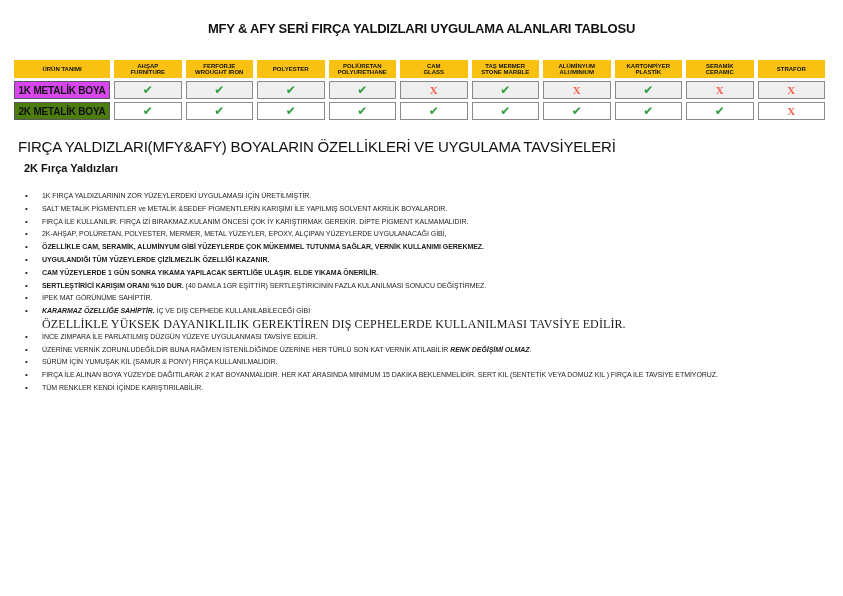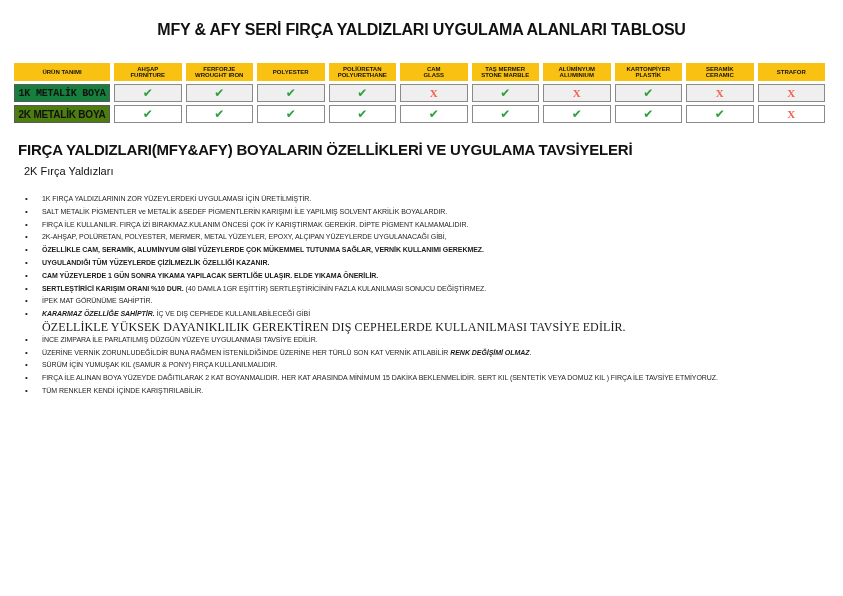--- a/index.html
+++ b/index.html
@@ -8,21 +8,21 @@
     width: 843px;
     height: 596px;
     background: #ffffff;
     overflow: hidden;
     font-family: "Liberation Sans", "DejaVu Sans", sans-serif;
     color: #1a1a1a;
   }
   .doc-title {
     padding-top: 21px;
     text-align: center;
-    font-size: 16px;
+    font-size: 13px;
     font-weight: 700;
     letter-spacing: -0.2px;
     color: #111;
   }
   
   .app-table {
     margin: 24px 14px 0 14px;
     width: 811px;
     display: grid;
     grid-template-columns: 96px repeat(10, 1fr);
@@ -56,28 +56,28 @@
     letter-spacing: -0.2px;
     color: #111;
     border-color: #5a5a5a;
   }
   .glyph-check { color: #2E9E3E; font-size: 12px; font-weight: 700; line-height: 12px; }
   .glyph-x { color: #F0624D; font-size: 11px; font-weight: 800; font-family: "Liberation Serif", serif; line-height: 11px; }
   
   .section-title {
     margin: 18px 0 4px 18px;
     font-size: 15px;
-    font-weight: 700;
+    font-weight: 400;
     letter-spacing: -0.2px;
     color: #111;
   }
   .subsection-title {
     margin: 7px 17px 0 24px;
     font-size: 11px;
-    font-weight: 400;
+    font-weight: 700;
     color: #111;
   }
   
   .bullet-list { margin: 16px 0 0 25px; }
   .bullet-item {
     position: relative;
     padding-left: 17px;
     font-size: 7px;
     line-height: 12.8px;
     letter-spacing: -0.05px;
@@ -136,21 +136,21 @@
         <div>KARTONPİYER</div>
         <div>PLASTİK</div>
       </div>
       <div class="hcell" style="background: rgb(249, 194, 18);">
         <div>SERAMİK</div>
         <div>CERAMIC</div>
       </div>
       <div class="hcell" style="background: rgb(249, 194, 18);">
         <div>STRAFOR</div>
       </div>
-      <div class="dcell label-cell row1" style="background: #15803d; font-family: Liberation Mono, monospace;">1K METALİK BOYA</div>
+      <div class="dcell label-cell row1" style="background: #d946ef;">1K METALİK BOYA</div>
       <div class="dcell row1" style="background: rgb(239, 239, 239);">
         <span class="glyph-check">✔</span>
       </div>
       <div class="dcell row1" style="background: rgb(239, 239, 239);">
         <span class="glyph-check">✔</span>
       </div>
       <div class="dcell row1" style="background: rgb(239, 239, 239);">
         <span class="glyph-check">✔</span>
       </div>
       <div class="dcell row1" style="background: rgb(239, 239, 239);">

